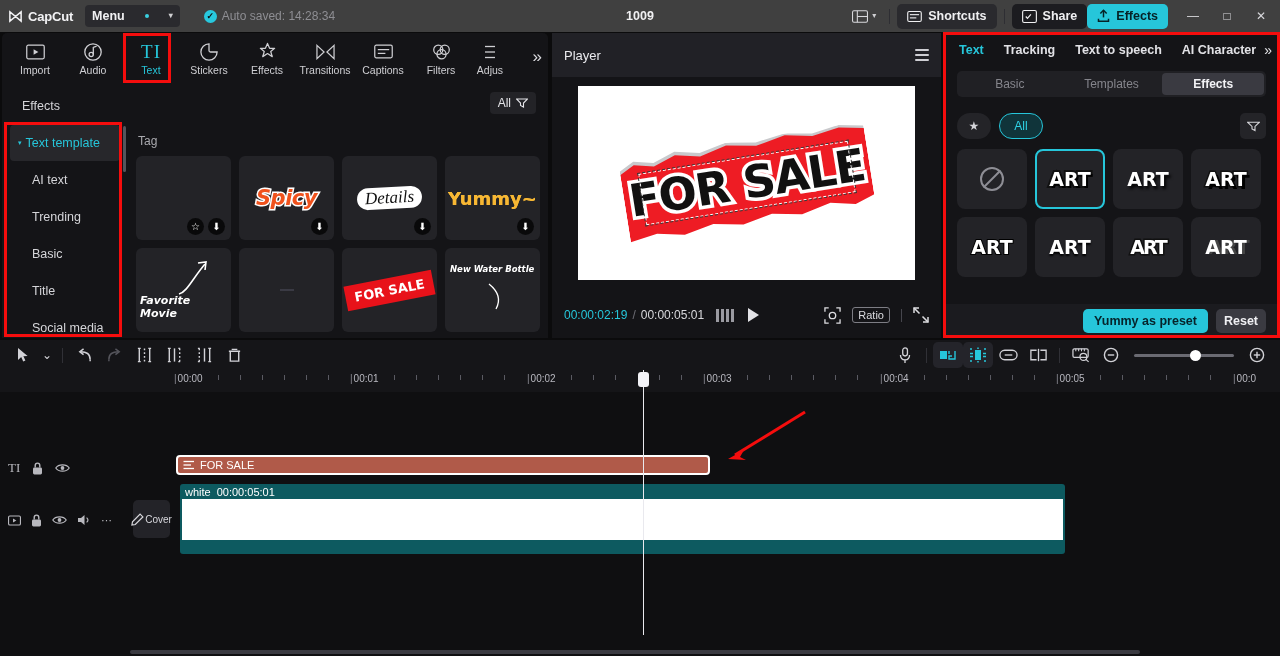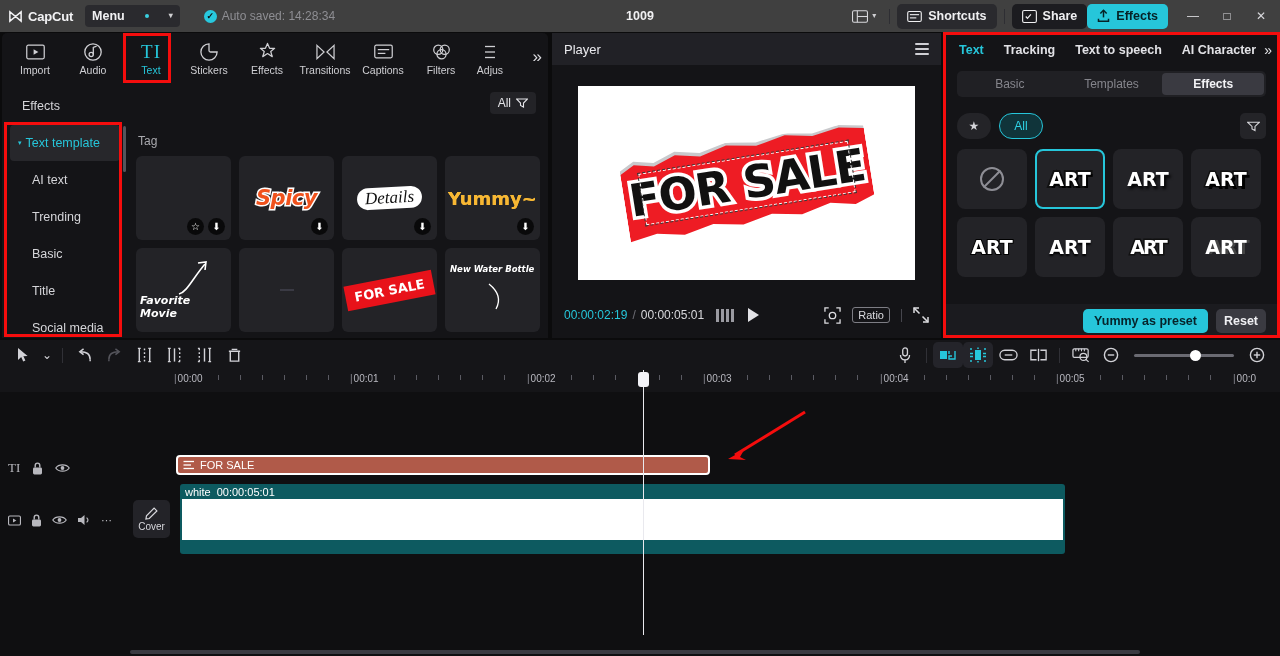--- a/index.html
+++ b/index.html
@@ -137,21 +137,21 @@
     font-family: "DejaVu Sans", sans-serif; font-style: italic; font-weight: bold;
     font-size: 8.5px; color: #fff; position: absolute; top: 16px; left: 5px; white-space: nowrap;
   }
 
   
   .player {
     position: absolute; left: 552px; top: 33px; width: 389px; height: 305px;
     background: #141417;
   }
   .player-head {
-    height: 32px; display: flex; align-items: center; padding: 0 12px;
+    height: 44px; display: flex; align-items: center; padding: 0 12px;
     background: #212126; justify-content: space-between;
   }
   .player-title { font-size: 13px; color: #eaeaee; }
   .hamb { display: flex; flex-direction: column; gap: 3px; cursor: default; }
   .hamb span { width: 14px; height: 2px; background: #cfcfd4; border-radius: 1px; }
   .stage {
     position: absolute; left: 26px; top: 53px; width: 337px; height: 194px;
     background: #ffffff; overflow: hidden;
   }
   .sale-wrap {
@@ -282,21 +282,21 @@
   .clip-video {
     position: absolute; left: 180px; top: 484px; width: 885px; height: 70px;
     background: #0d5a60; border-radius: 3px; overflow: hidden; cursor: default;
   }
   .cv-head { height: 15px; display: flex; align-items: center; gap: 6px; padding-left: 5px; }
   .cv-name { font-size: 11px; color: #ffffff; }
   .cv-dur { font-size: 11px; color: #ffffff; }
   .cv-thumb { height: 41px; background: #ffffff; margin: 0 2px; }
   .cover-btn {
     position: absolute; left: 133px; top: 500px; width: 37px; height: 38px;
-    background: #232328; border-radius: 5px; display: flex; flex-direction: column;
+    background: #232328; border-radius: 5px; display: flex; flex-direction: row;
     align-items: center; justify-content: center; gap: 1px; color: #d8d8dd; cursor: default;
   }
   .cover-label { font-size: 10px; }
   .playhead { position: absolute; left: 643px; top: 370px; width: 1px; height: 265px; background: #e9e9ee; z-index: 40; }
   .playhead-knob {
     position: absolute; left: -5px; top: 2px; width: 11px; height: 15px;
     background: #f2f2f6; border-radius: 3px; cursor: default;
   }
   .hscroll { position: absolute; left: 130px; bottom: 2px; width: 1010px; height: 4px; background: #3a3a41; border-radius: 2px; }
 

